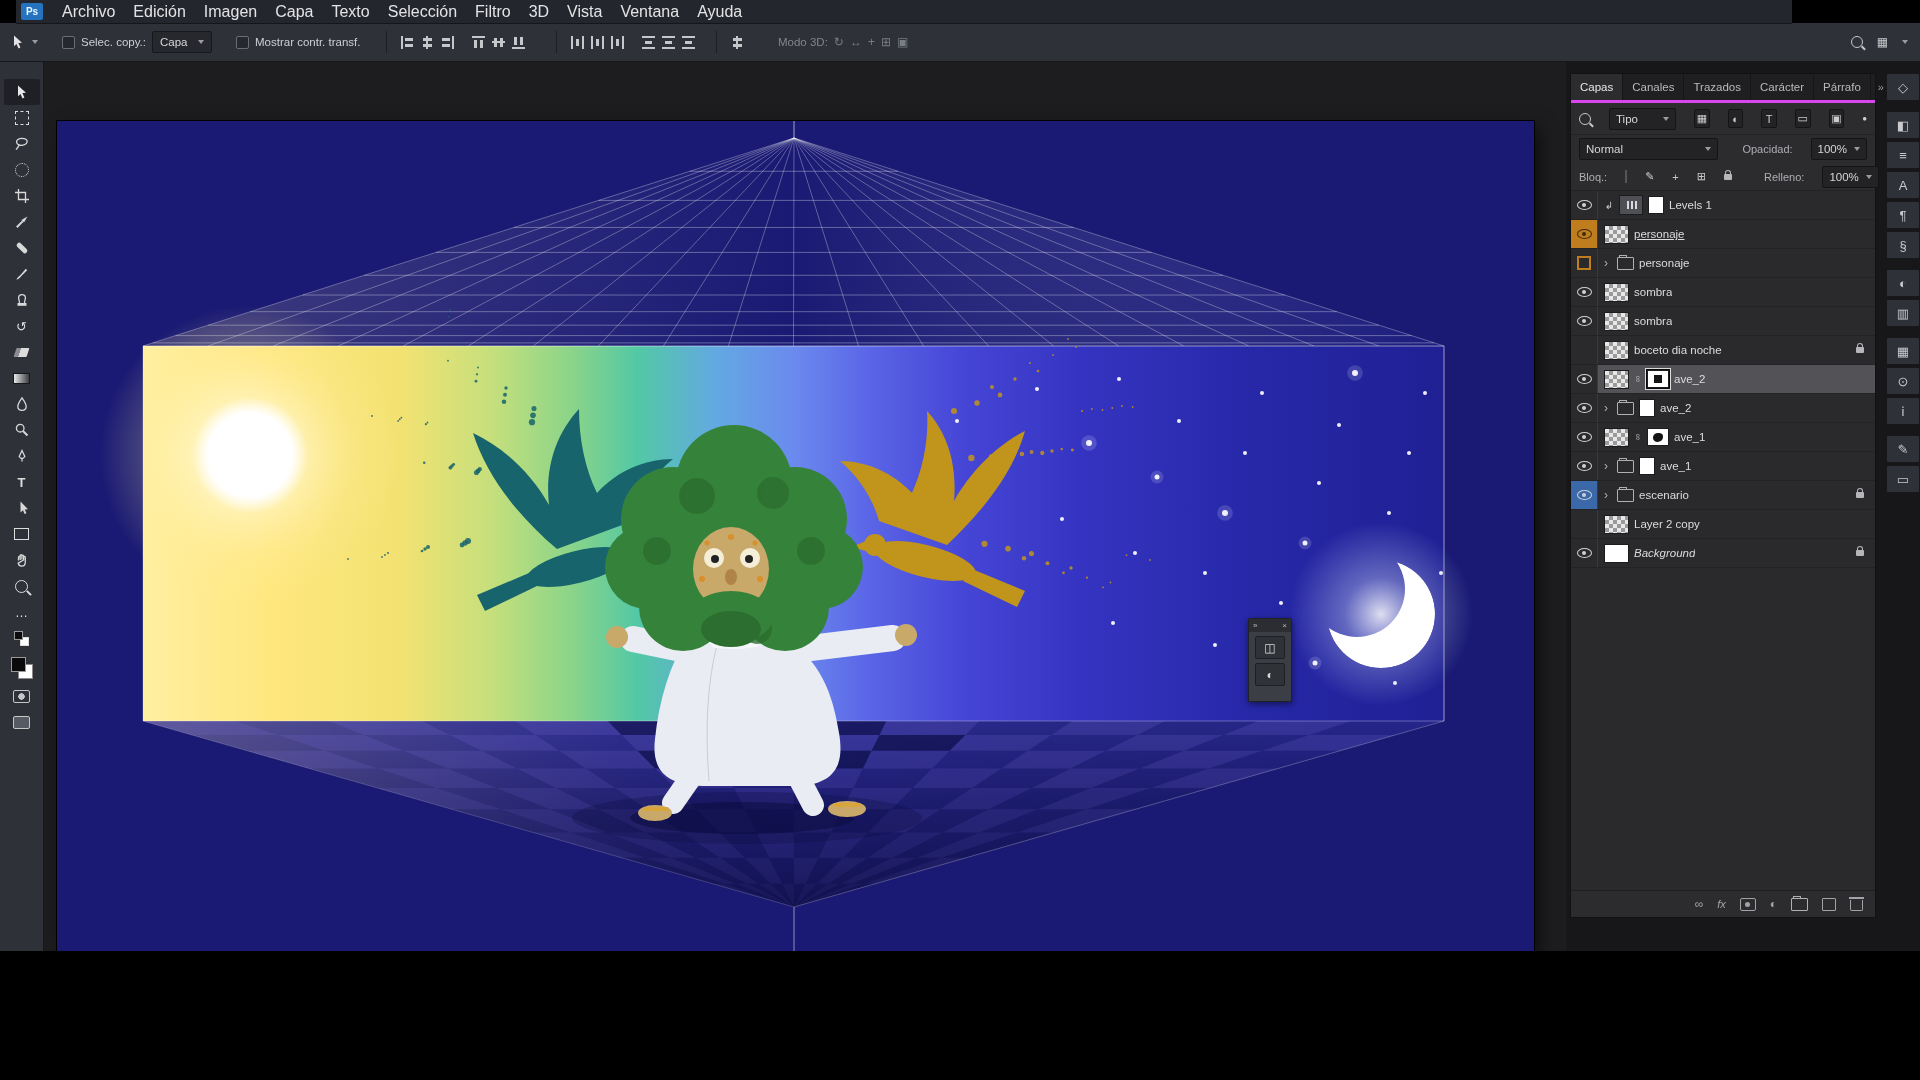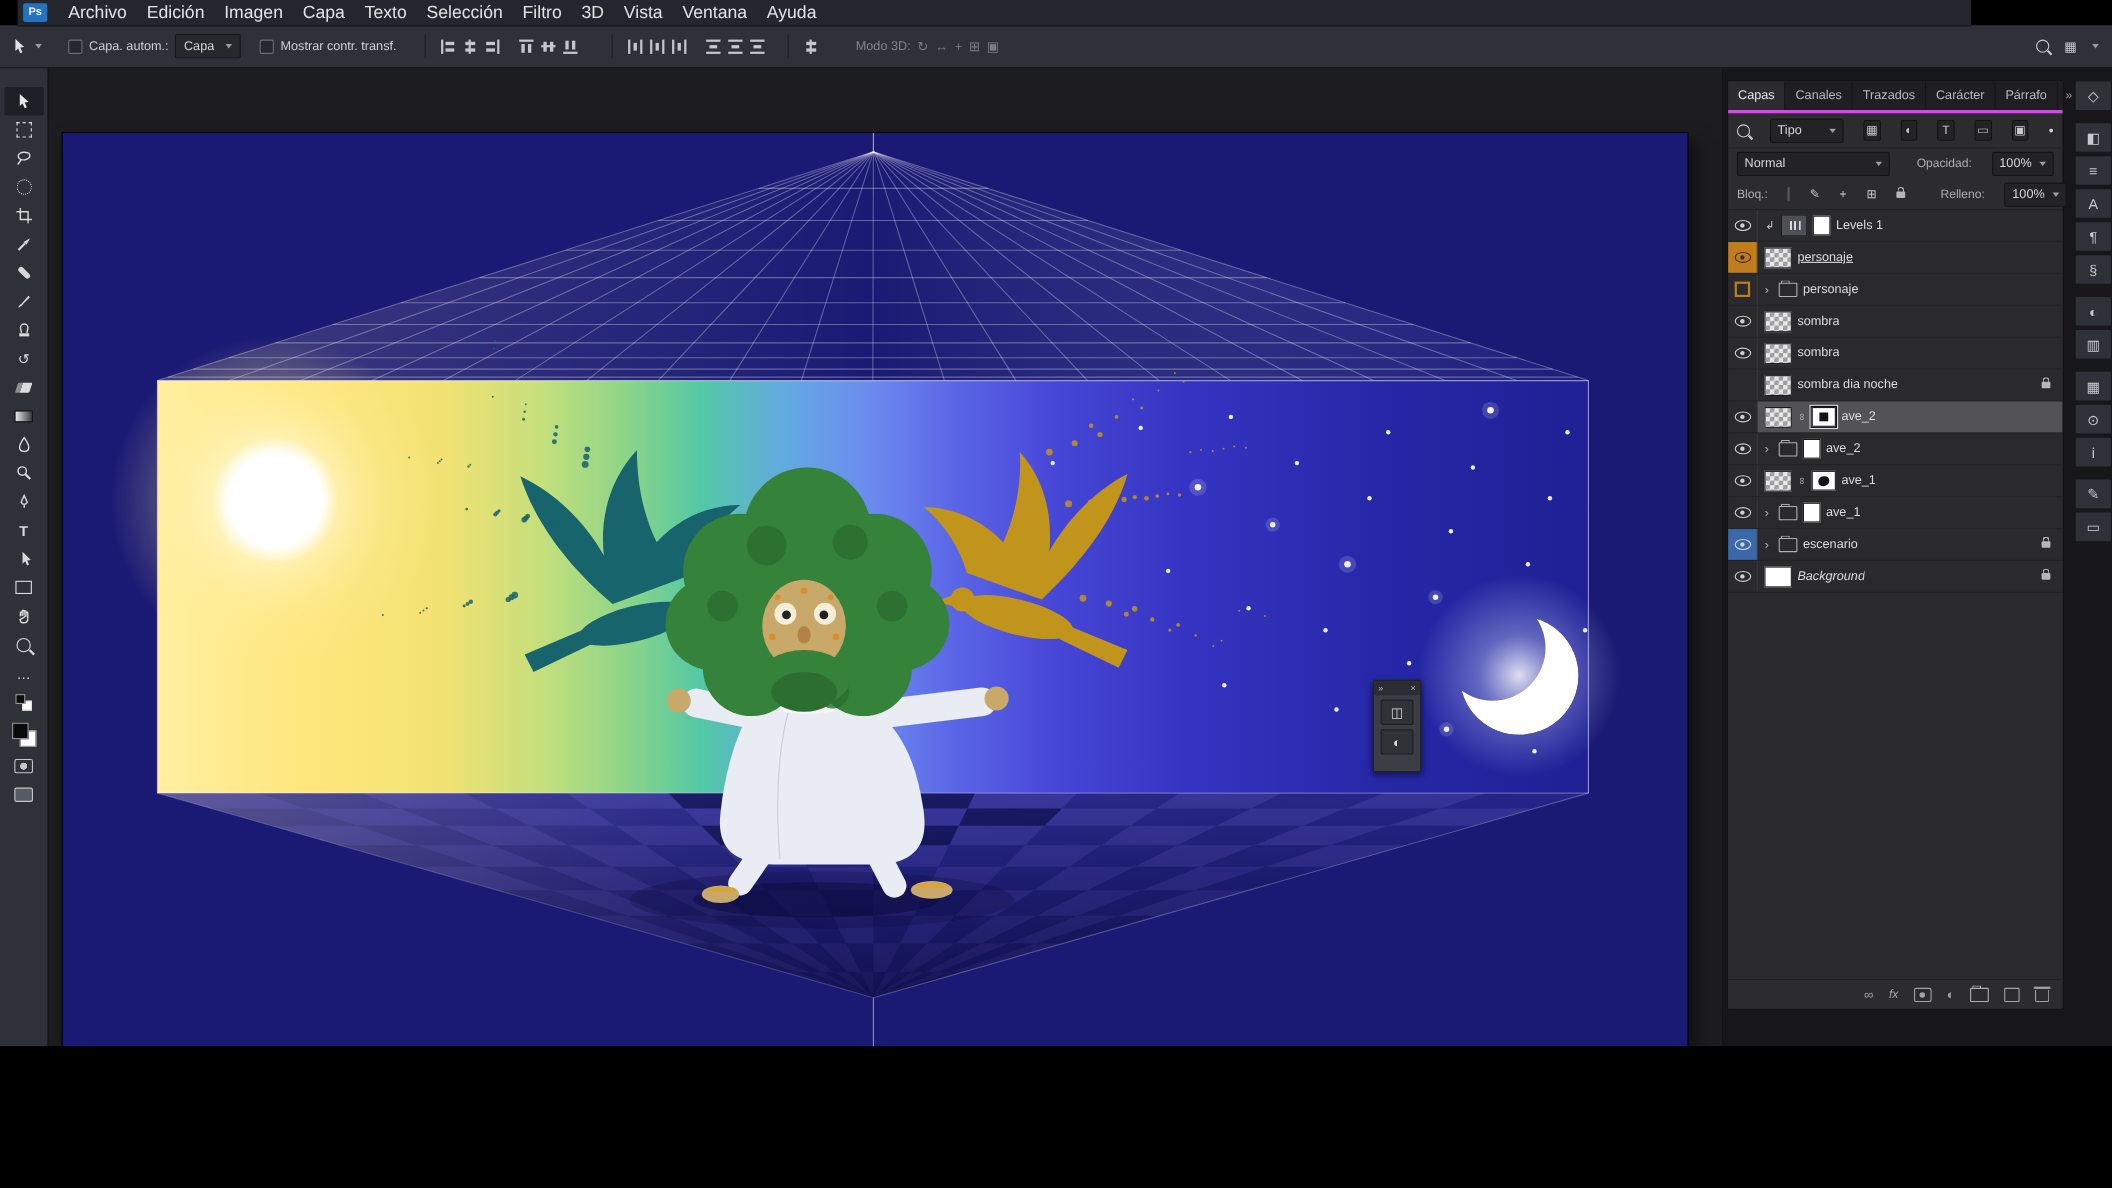--- a/index.html
+++ b/index.html
@@ -142,21 +142,21 @@
 
   <div class="optionsbar">
     <div class="ob" style="left:10px">
       <svg class="tico" viewBox="0 0 16 16">
           <path d="M4,1.5 L12,8.8 L8.4,9.1 L10.4,13.6 L8.5,14.5 L6.5,10 L4,12.3 Z" fill="#e2e2e6" stroke="none"></path>
         </svg>
       <span class="caret"></span>
     </div>
     <div class="ob" style="left:62px">
       <span class="cb"></span>
-      <span class="obtxt">Capa. autom.:</span>
+      <span class="obtxt">Selec. copy.:</span>
       <span class="dd">
         <span>Capa</span>
         <span class="caret"></span>
       </span>
     </div>
     <div class="ob" style="left:236px">
       <span class="cb"></span>
       <span class="obtxt">Mostrar contr. transf.</span>
     </div>
     <span class="vsep" style="left:386px"></span>
@@ -795,21 +795,21 @@
             </span>
           <span class="rc">
             <span class="thumb checker"></span>
             <span class="lname">sombra</span>
           </span>
         </div>
         <div class="lrow">
           <span class="eyeCell"></span>
           <span class="rc">
             <span class="thumb checker"></span>
-            <span class="lname">sombra dia noche</span>
+            <span class="lname">boceto dia noche</span>
             <span class="lockI pushR"></span>
           </span>
         </div>
         <div class="lrow selr">
           <span class="eyeCell">
               <i class="eye"></i>
             </span>
           <span class="rc">
             <span class="thumb checker"></span>
             <span class="linkG">∞</span>
@@ -859,20 +859,27 @@
               <i class="eye"></i>
             </span>
           <span class="rc">
             <span class="disc">›</span>
             <span class="folderI"></span>
             <span class="lname">escenario</span>
             <span class="lockI pushR"></span>
           </span>
         </div>
         <div class="lrow">
+          <span class="eyeCell"></span>
+          <span class="rc">
+            <span class="thumb checker"></span>
+            <span class="lname">Layer 2 copy</span>
+          </span>
+        </div>
+        <div class="lrow">
           <span class="eyeCell">
               <i class="eye"></i>
             </span>
           <span class="rc">
             <span class="thumb white"></span>
             <span class="lname it">Background</span>
             <span class="lockI pushR"></span>
           </span>
         </div>
       </div>

